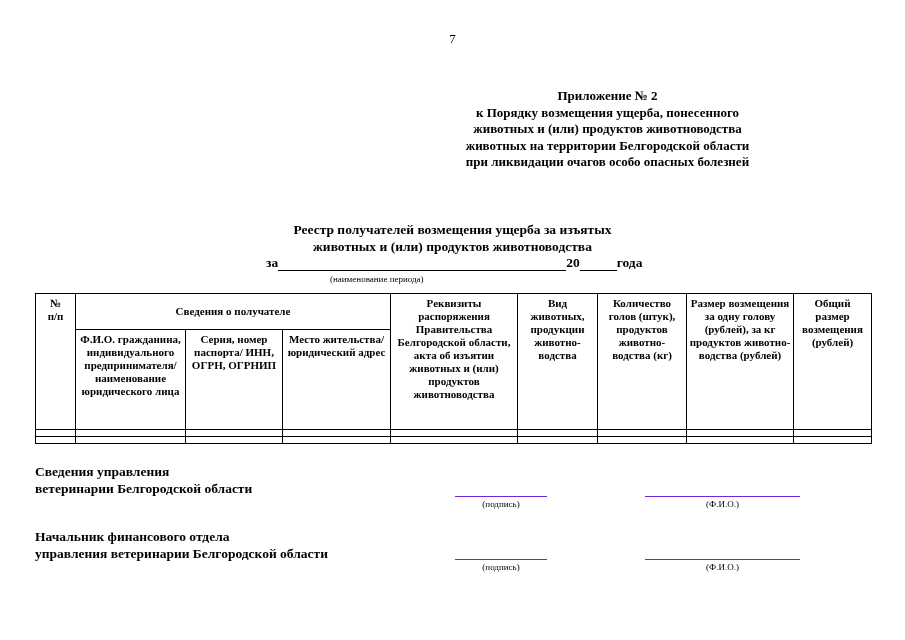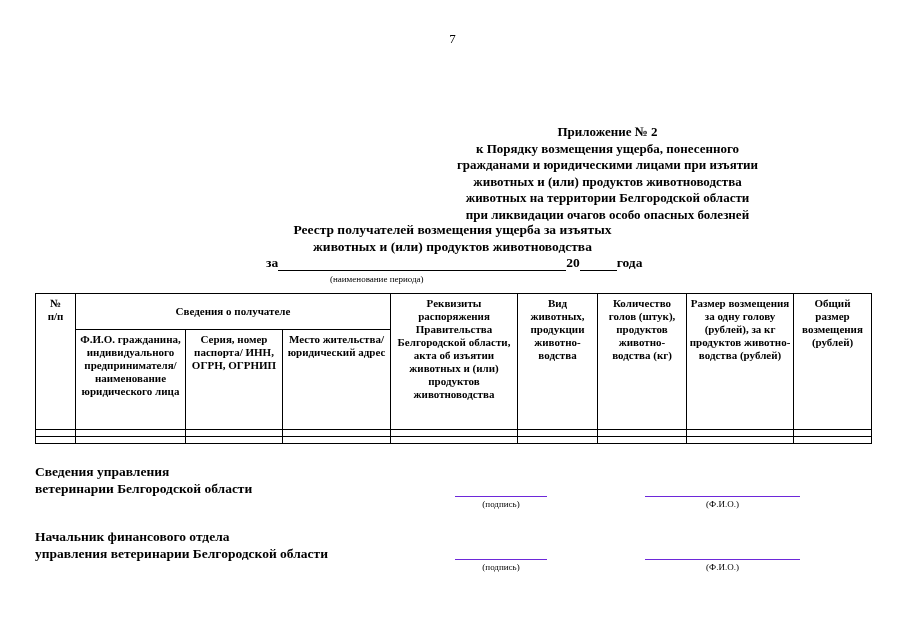--- a/index.html
+++ b/index.html
@@ -11,21 +11,21 @@
     color: #000;
     font-family: "Liberation Serif", serif;
     overflow: hidden;
   }
   .page-number {
     position: absolute; top: 31px; left: 0; width: 905px;
     text-align: center; font-size: 13px;
   }
   .appendix {
     position: absolute; top: 88px; left: 375px; width: 465px;
-    text-align: center; font-weight: bold; font-size: 13px; line-height: 16.5px; margin-top: 36px;
+    text-align: center; font-weight: bold; font-size: 13px; line-height: 16.5px;
   }
   .doc-title {
     position: absolute; top: 221px; left: 0; width: 905px;
     text-align: center; font-weight: bold; font-size: 13.5px; line-height: 17px;
   }
   .period-line {
     position: absolute; top: 255px; left: 266px;
     font-weight: bold; font-size: 13.5px; white-space: nowrap;
   }
   .blank {
@@ -62,21 +62,20 @@
 </head>
 <body>
 
 <div class="page">
 
   <div class="page-number">7</div>
 
   <div class="appendix">
     <div>Приложение № 2</div>
     <div>к Порядку возмещения ущерба, понесенного</div>
-    <div>гражданами и юридическими лицами при изъятии</div>
     <div>животных и (или) продуктов животноводства</div>
     <div>животных на территории Белгородской области</div>
     <div>при ликвидации очагов особо опасных болезней</div>
   </div>
 
   <div class="doc-title">
     <div>Реестр получателей возмещения ущерба за изъятых</div>
     <div>животных и (или) продуктов животноводства</div>
   </div>
 

